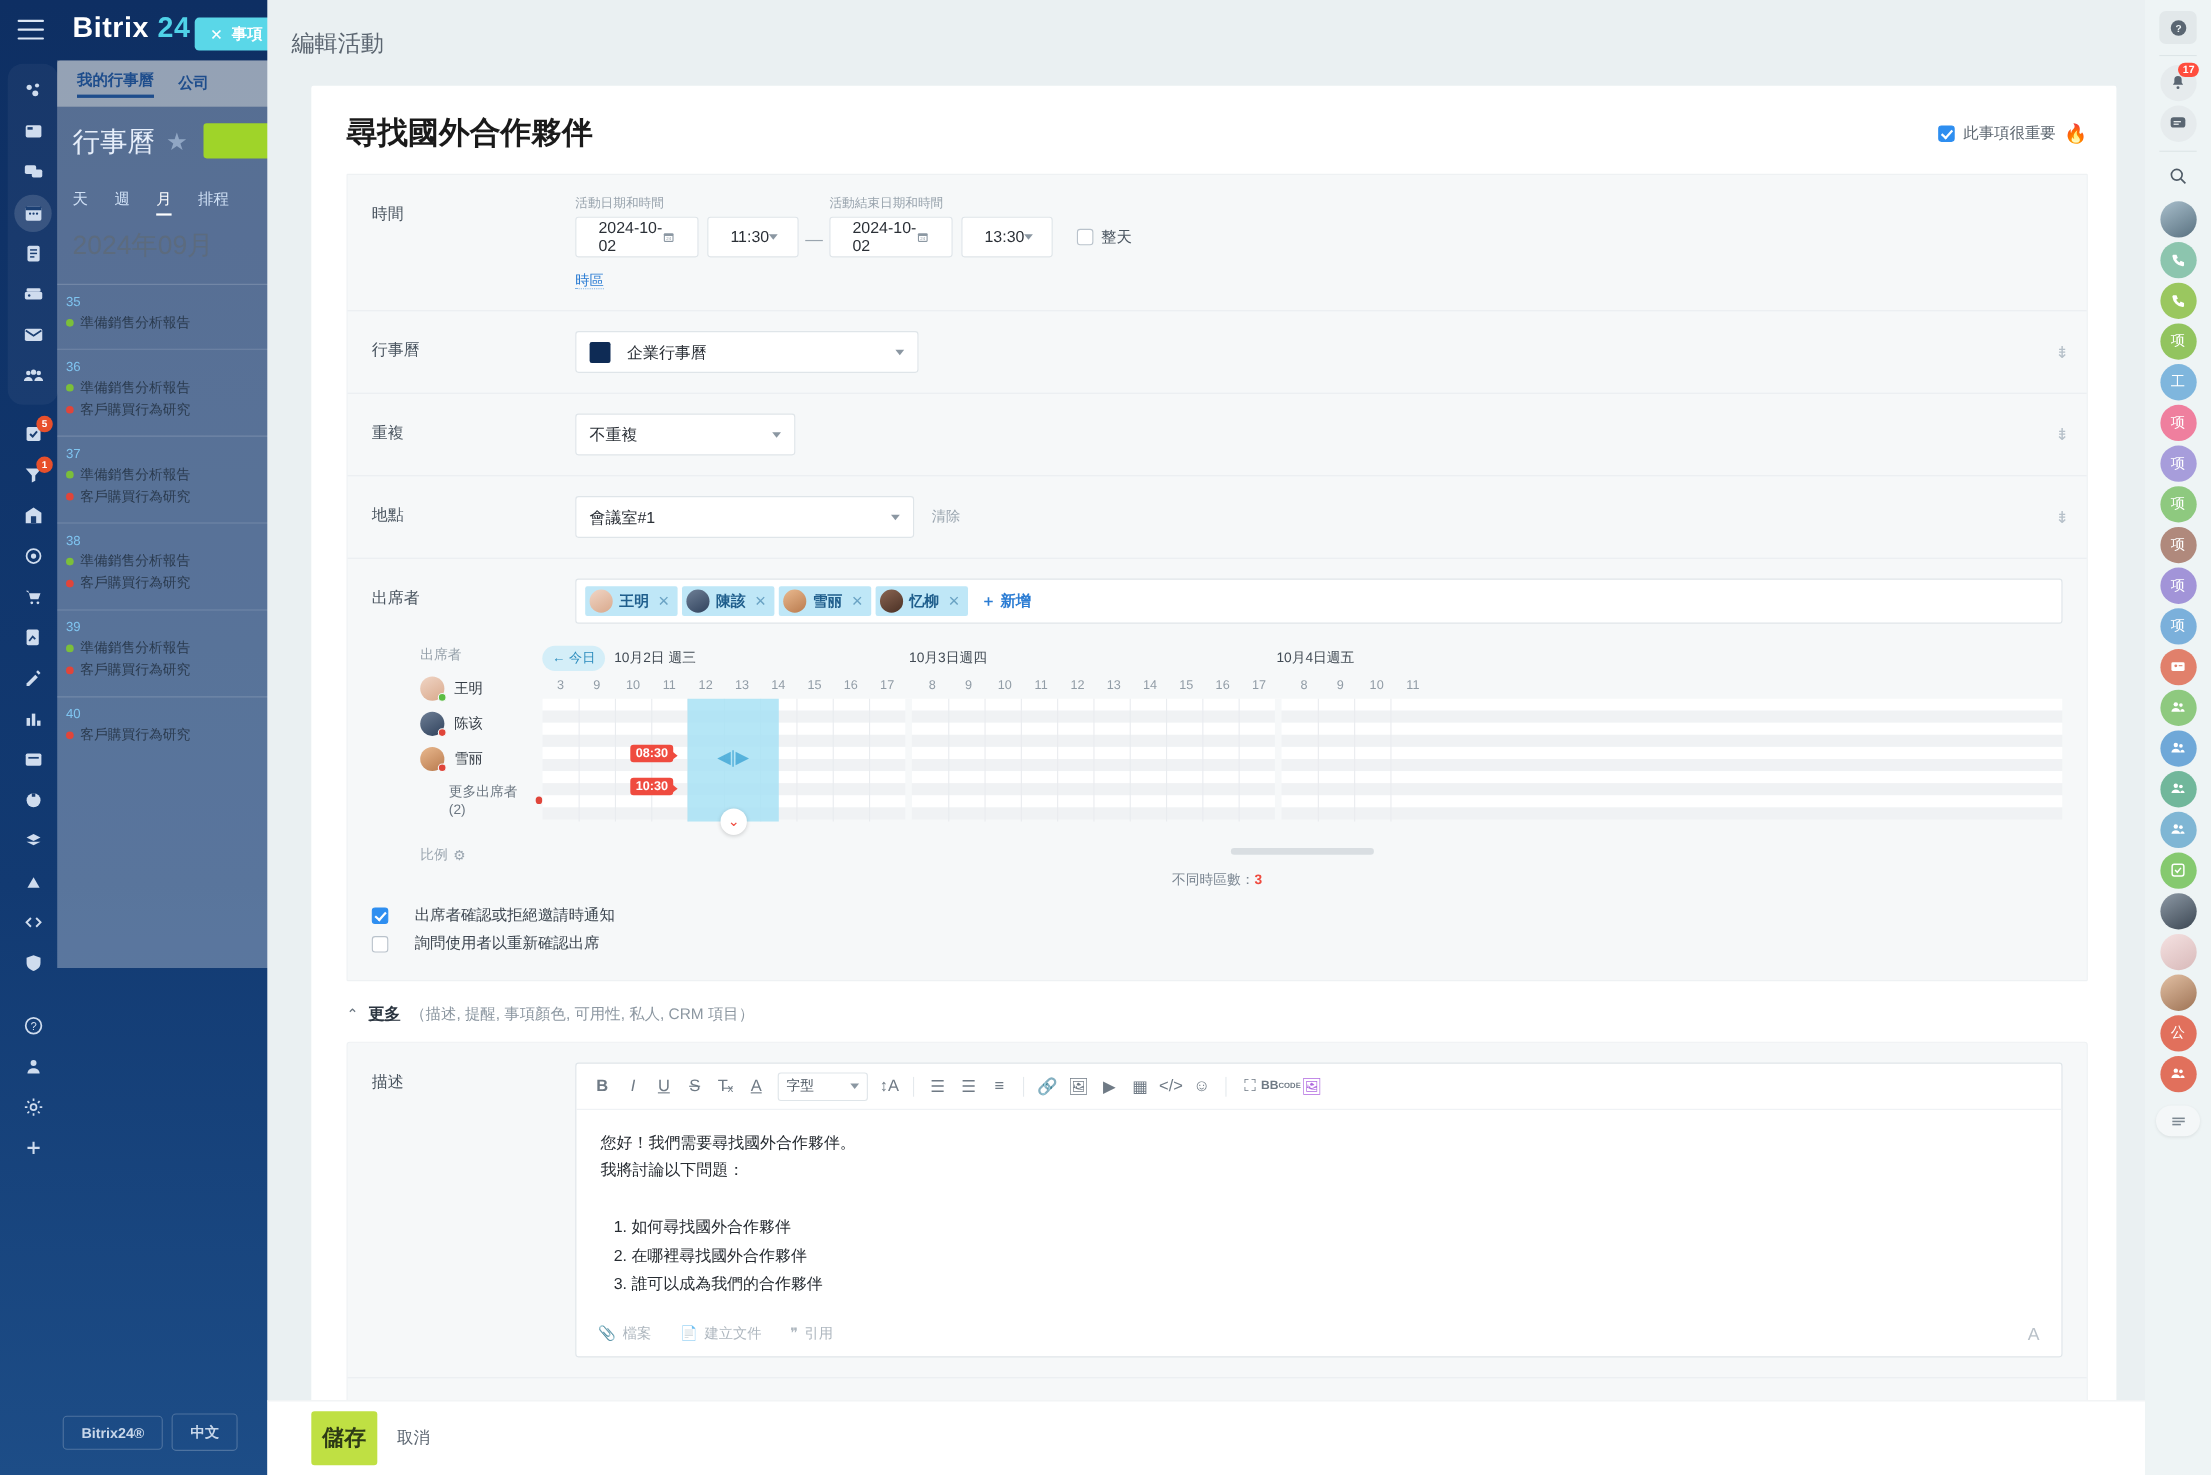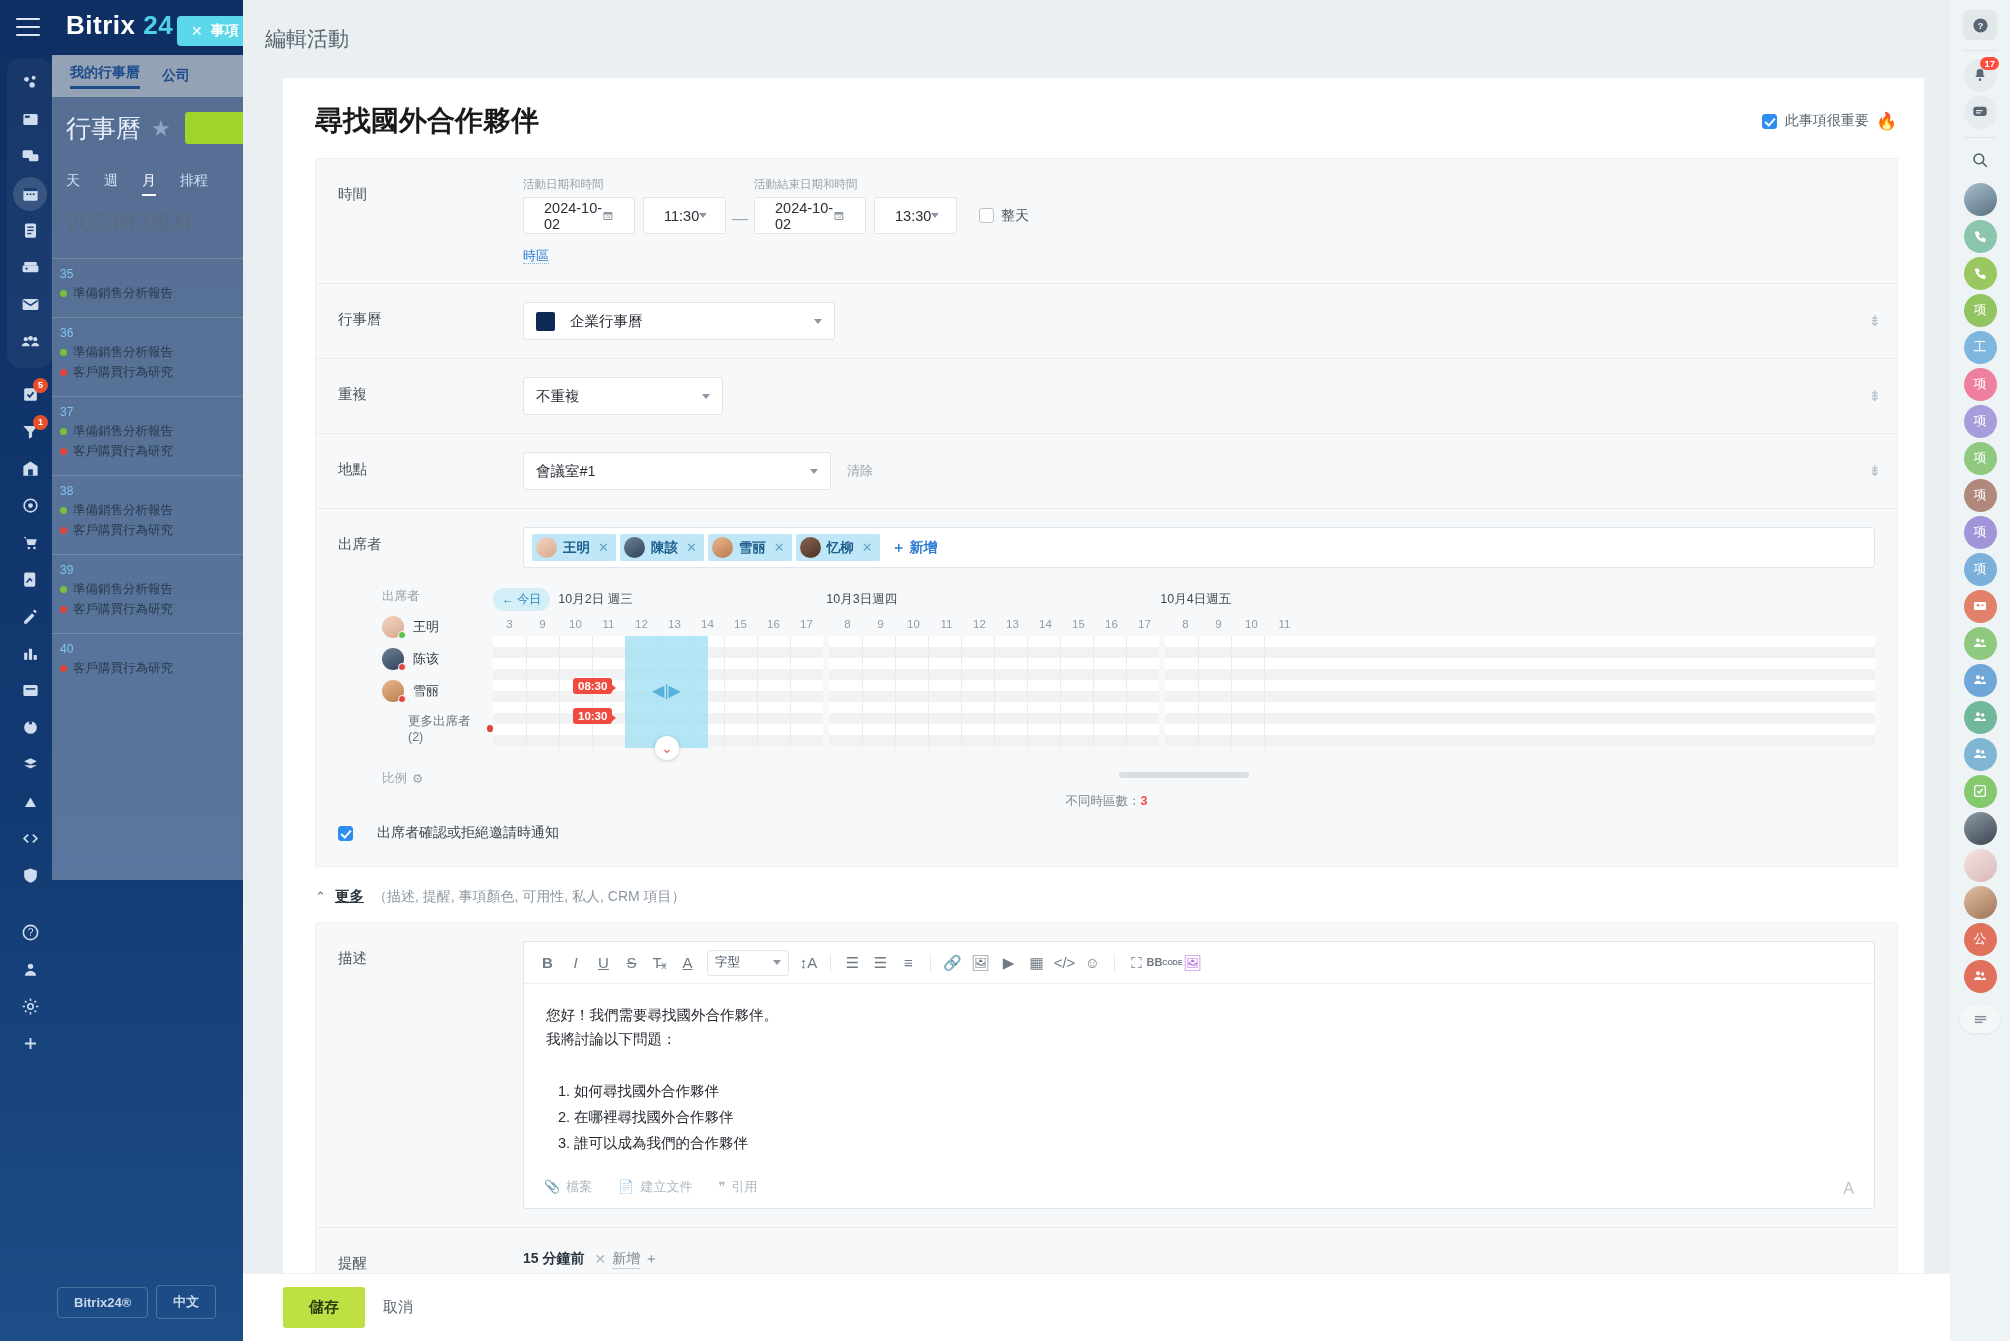--- a/index.html
+++ b/index.html
@@ -301,22 +301,22 @@
   .rem-val { font-size: 14px; color: #2b3540; font-weight: bold; }
   .rem-x { color: #aeb7bf; margin: 0 6px 0 10px; font-size: 14px; }
   .rem-add { color: #7a848e; font-size: 14px; border-bottom: 1px solid #c9d1d8; }
 
   .modal-foot {
     position: absolute; left: 0; bottom: 0; width: 1707px; height: 68px;
     background: #fff; display: flex; align-items: center; gap: 18px; padding-left: 40px;
     border-top: 1px solid #eef1f3;
   }
   .save-btn {
-    background: #bfe043; color: #2d3a16; font-size: 15px; font-weight: bold;
-    padding: 11px 26px; border-radius: 3px;
+    background: #bfe043; color: #2d3a16; font-size: 20px; font-weight: bold;
+    padding: 11px 10px; border-radius: 3px;
   }
   .cancel-btn { color: #5b6570; font-size: 15px; }
 
   
   .a1 { background: linear-gradient(150deg,#f0d5c5,#d9a98c); }
   .a2 { background: linear-gradient(150deg,#6e7f96,#30425c); }
   .a3 { background: linear-gradient(150deg,#e9b98f,#b97a4d); }
   .a4 { background: linear-gradient(150deg,#8a6552,#4a3024); }
 </style>
 </head>
@@ -850,20 +850,24 @@
 
         <div class="tz-note">
           <span>不同時區數：</span><b>3</b>
         </div>
 
         <div class="notify-rows">
           <div class="nrow">
             <span class="chk on"></span>
             <span>出席者確認或拒絕邀請時通知</span>
           </div>
+          <div class="nrow">
+            <span class="chk"></span>
+            <span>詢問使用者以重新確認出席</span>
+          </div>
         </div>
       </div>
 
       <div class="more-row">
         <span class="chev">⌃</span>
         <b>更多</b>
         <span class="sub">（描述,  提醒,  事項顏色,  可用性,  私人,  CRM 項目）</span>
       </div>
 
       <div class="desc-panel">

